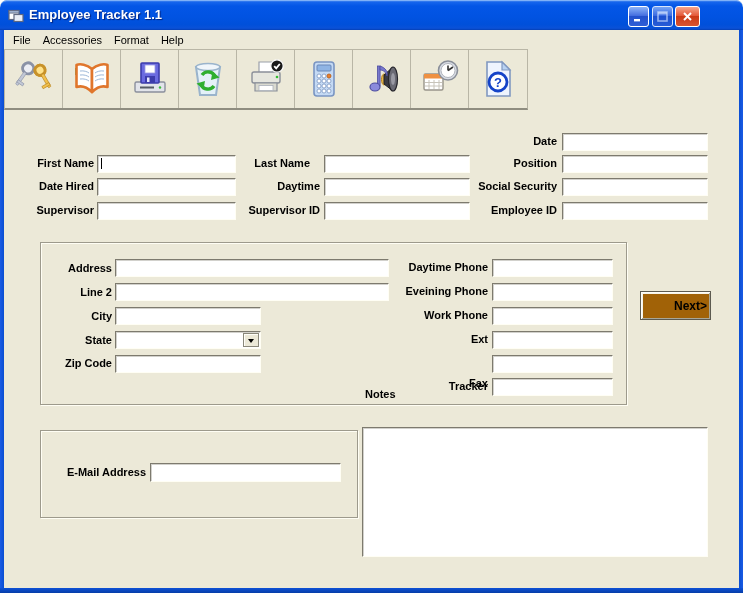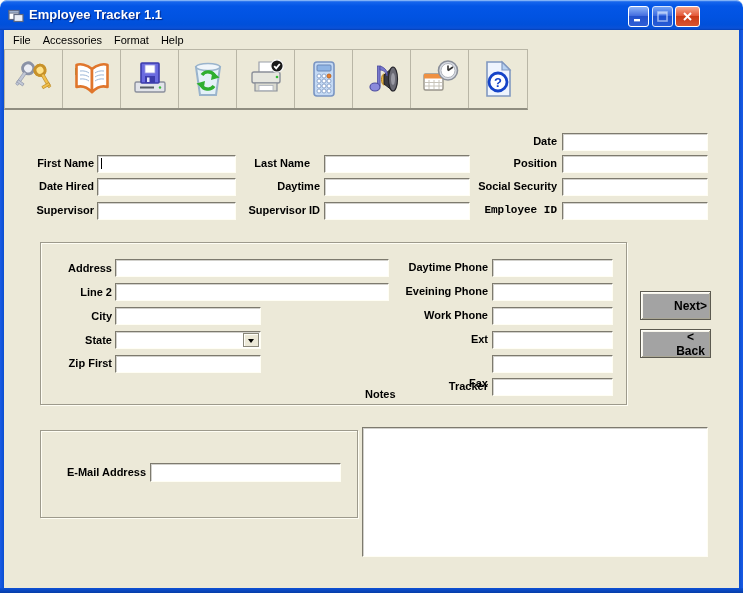--- a/index.html
+++ b/index.html
@@ -57,21 +57,21 @@
     box-shadow:inset 1px 1px 0 rgba(125,122,110,.35);
     font-family:"Liberation Sans",sans-serif;font-size:11px;padding:1px 3px;outline:none;
   }
   textarea.tbox{resize:none;}
   .caret{position:absolute;width:1px;height:11px;background:#000;}
   .gbox{
     position:absolute;border:1px solid #9d9a8c;
     box-shadow:1px 1px 0 #fffef4, inset 1px 1px 0 #fffef4;
   }
   .btn3d{
-    position:absolute;background:#a3a3a3;
+    position:absolute;background:#a16207;
     border:1px solid #5c5a50;
     box-shadow:inset 1px 1px 0 #fffef8, inset -1px -1px 0 #a9a695, inset 2px 2px 0 #f6f4ea;
     font-family:"Liberation Sans",sans-serif;font-size:12px;font-weight:bold;color:#000;
     display:flex;align-items:center;justify-content:center;cursor:default;padding-left:36px;
   }
   .combo{
     position:absolute;height:18px;background:#fff;
     border:1px solid #7d7a6e;border-bottom-color:#fffef4;border-right-color:#fffef4;
     box-shadow:inset 1px 1px 0 rgba(125,122,110,.35);
   }
@@ -256,21 +256,21 @@
 
   <span class="lbl" style="left:462px;top:180px;width:95px;">Social Security</span>
   <input class="tbox" style="left: 562px; top: 178px; width: 146px;" value="">
 
   <span class="lbl" style="left:10px;top:204px;width:84px;">Supervisor</span>
   <input class="tbox" style="left: 97px; top: 202px; width: 139px;" value="">
 
   <span class="lbl" style="left:230px;top:204px;width:90px;">Supervisor ID</span>
   <input class="tbox" style="left: 324px; top: 202px; width: 146px;" value="">
 
-  <span class="lbl" style="left:462px;top:204px;width:95px;font-family:Liberation Mono, monospace;">Employee ID</span>
+  <span class="lbl" style="left:462px;top:204px;width:95px;">Employee ID</span>
   <input class="tbox" style="left: 562px; top: 202px; width: 146px;" value="">
 
   <div class="gbox" style="left:40px;top:242px;width:587px;height:163px;"></div>
 
   <span class="lbl" style="left:28px;top:262px;width:84px;">Address</span>
   <input class="tbox" style="left: 115px; top: 259px; width: 274px;" value="">
 
   <span class="lbl" style="left:28px;top:286px;width:84px;">Line 2</span>
   <input class="tbox" style="left: 115px; top: 283px; width: 274px;" value="">
 
@@ -278,21 +278,21 @@
   <input class="tbox" style="left: 115px; top: 307px; width: 146px;" value="">
 
   <span class="lbl" style="left:28px;top:334px;width:84px;">State</span>
   <div class="combo" style="left:115px;top:331px;width:146px;">
     <span class="combo-value"></span>
     <span class="combo-btn">
       <span class="combo-arrow"></span>
     </span>
   </div>
 
-  <span class="lbl" style="left:28px;top:357px;width:84px;">Zip First</span>
+  <span class="lbl" style="left:28px;top:357px;width:84px;">Zip Code</span>
   <input class="tbox" style="left: 115px; top: 355px; width: 146px;" value="">
 
   <span class="lbl" style="left:380px;top:261px;width:108px;">Daytime Phone</span>
   <input class="tbox" style="left: 492px; top: 259px; width: 121px;" value="">
 
   <span class="lbl" style="left:380px;top:285px;width:108px;">Eveining Phone</span>
   <input class="tbox" style="left: 492px; top: 283px; width: 121px;" value="">
 
   <span class="lbl" style="left:380px;top:309px;width:108px;">Work Phone</span>
   <input class="tbox" style="left: 492px; top: 307px; width: 121px;" value="">
@@ -300,21 +300,20 @@
   <span class="lbl" style="left:380px;top:333px;width:108px;">Ext</span>
   <input class="tbox" style="left: 492px; top: 331px; width: 121px;" value="">
 
   <span class="lbl" style="left:380px;top:357px;width:108px;margin-top:20px;">Fax</span>
   <input class="tbox" style="left: 492px; top: 355px; width: 121px;" value="">
 
   <span class="lbl" style="left:380px;top:380px;width:108px;">Tracker</span>
   <input class="tbox" style="left: 492px; top: 378px; width: 121px;" value="">
 
   <button class="btn3d" style="left:640px;top:291px;width:71px;height:29px;">Next&gt;</button>
-  <button class="btn3d" style="left:640px;top:329px;width:71px;height:29px;">&lt; Back</button>
 
   <div class="gbox" style="left:40px;top:430px;width:318px;height:88px;"></div>
   <span class="lbl" style="left:56px;top:466px;width:90px;">E-Mail Address</span>
   <input class="tbox" style="left: 150px; top: 463px; width: 191px; height: 19px;" value="">
 
   <span class="lbl" style="left:365px;top:388px;text-align:left;">Notes</span>
   <textarea class="tbox" style="left: 362px; top: 427px; width: 346px; height: 130px;"></textarea>
 
   <div class="frame-left"></div>
   <div class="frame-right"></div>

